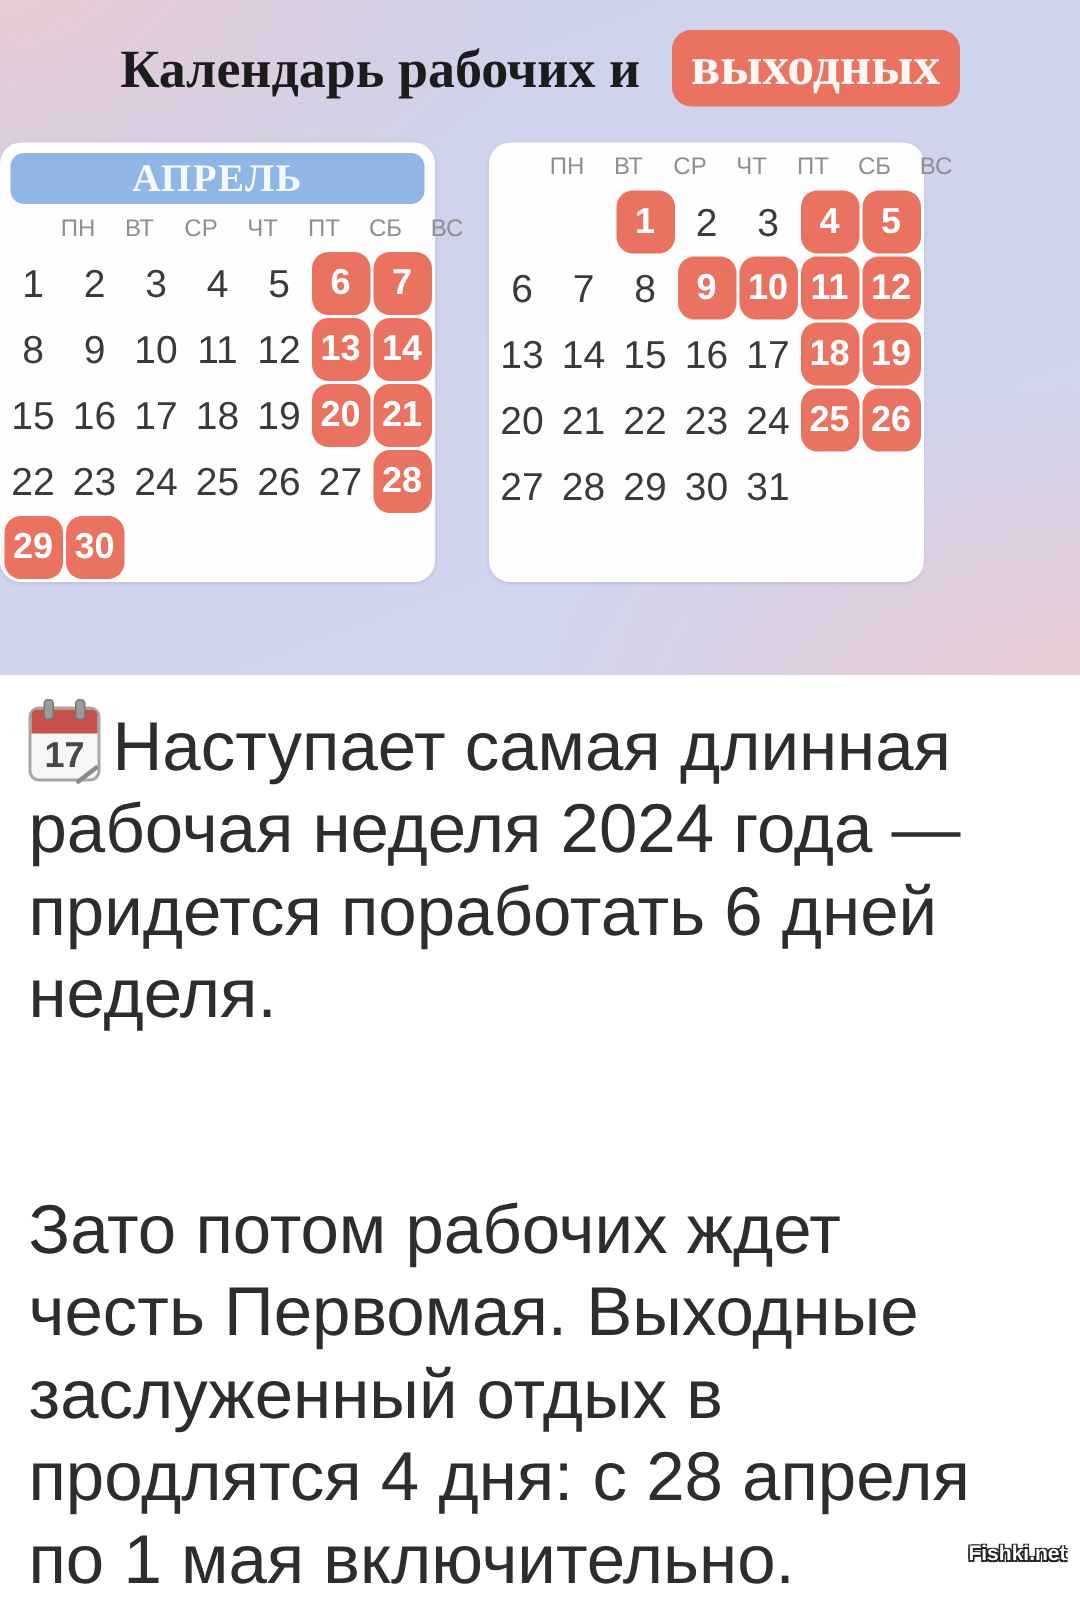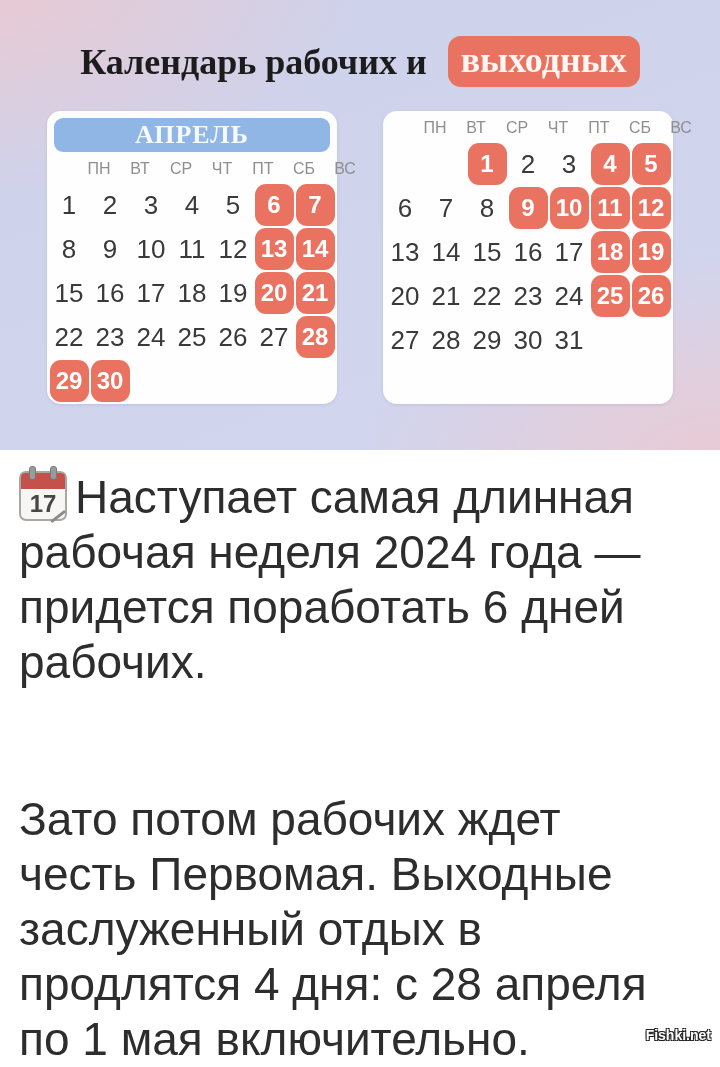--- a/index.html
+++ b/index.html
@@ -11,28 +11,28 @@
   .page{width:720px;height:1067px;position:relative;}
 
   
   .hero{
     width:720px;height:450px;position:relative;
     background:
       radial-gradient(95% 85% at -4% -6%, var(--pink,#ecc9d0) 0%, rgba(236,201,208,0) 58%),
       radial-gradient(95% 85% at 104% 106%, var(--pink,#ecc9d0) 0%, rgba(236,201,208,0) 58%),
       linear-gradient(160deg, #cdd1ea 0%, #d2d6ef 100%);
   }
-  .title{padding-top:36px;text-align:center;color:#1c1c1c;
+  .title{padding-top:20px;text-align:center;color:#1c1c1c;
     font-family:"Liberation Serif", serif;font-weight:bold;font-size:36px;line-height:46px;}
   .t-line1{display:flex;justify-content:center;align-items:center;}
   .hl{
     display:inline-block;margin-left:21px;padding:1px 13px 4px 13px;
     background:var(--accent,#ea7260);color:#fdf6f2;border-radius:13px;
   }
-  .calendars{display:flex;justify-content:center;gap:46px;margin-top:24px;}
+  .calendars{display:flex;gap:36px;margin-top:24px;}
   .card{
     width:290px;height:293px;background:#fefefe;border-radius:14px;
     box-shadow:0 1px 3px rgba(90,90,130,.15);
     padding:0;box-sizing:border-box;
   }
   .month-head{
     margin:7px 7px 0 7px;height:34px;border-radius:9px;
     background:var(--blue,#8fb6e5);
     color:#f6f9fd;font-family:"Liberation Serif", serif;font-weight:bold;
     font-size:26px;letter-spacing:1px;
@@ -251,21 +251,21 @@
         </div>
       </div>
 
   </div>
 
   <div class="content">
     <div class="para">
         <div class="tline"><span class="cal-emoji"><span class="band"></span><span class="pin pl"></span><span class="pin pr"></span><span class="num">17</span><span class="slash"></span></span>Наступает самая длинная</div>
         <div class="tline">рабочая неделя 2024 года —</div>
         <div class="tline">придется поработать 6 дней</div>
-        <div class="tline">рабочих.</div>
+        <div class="tline">неделя.</div>
       </div>
     <div class="para para2">
         <div class="tline">Зато потом рабочих ждет</div>
         <div class="tline">честь Первомая. Выходные</div>
         <div class="tline">заслуженный отдых в</div>
         <div class="tline">продлятся 4 дня: с 28 апреля</div>
         <div class="tline">по 1 мая включительно.</div>
       </div>
   </div>
 

